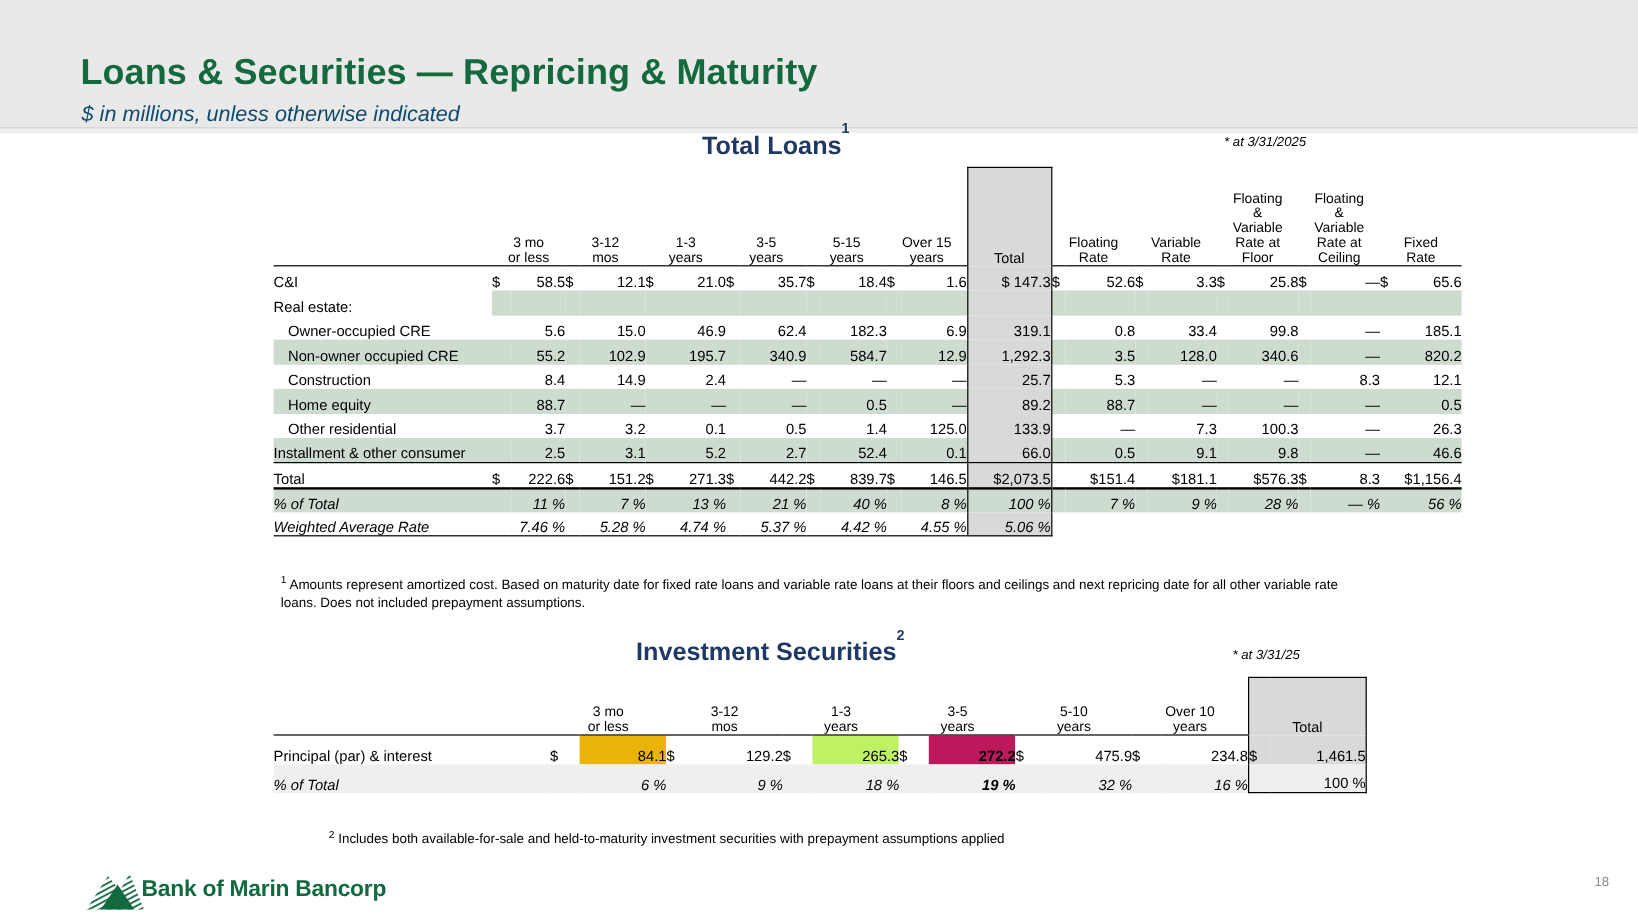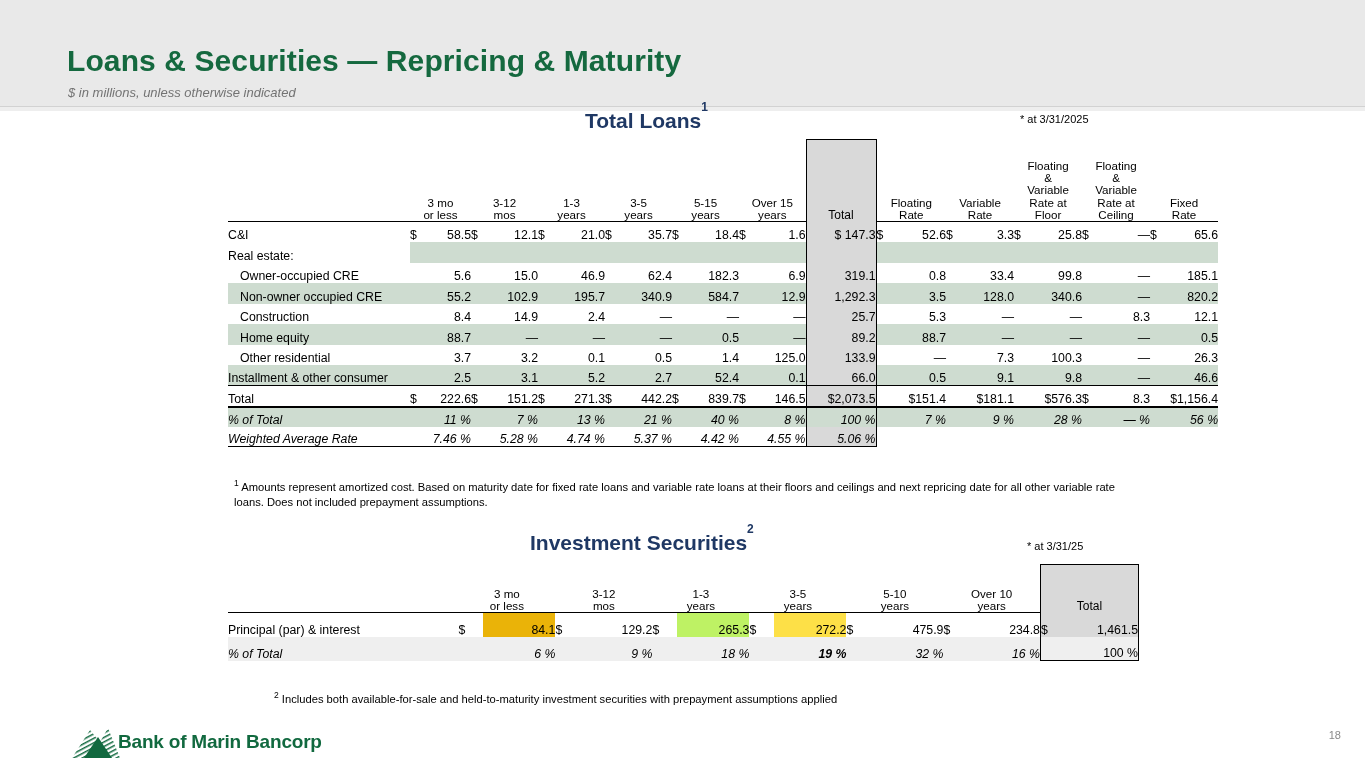--- a/index.html
+++ b/index.html
@@ -22,33 +22,33 @@
     position:absolute; left:0; top:106px; width:1365px; height:5px;
     background:#eeeeee; border-top:1px solid #d2d2d2;
   }
   #slide-title{
     position:absolute; left:67px; top:44px;
     font-size:30px; font-weight:bold; color:#15693f; letter-spacing:.1px;
     white-space:nowrap;
   }
   #slide-subtitle{
     position:absolute; left:68px; top:85px;
-    font-size:13px; font-style:italic; color:#737373; white-space:nowrap;
+    font-size:18px; font-style:italic; color:#0c4a6e; white-space:nowrap;
   }
 
   
   .sec-title{
     position:absolute;
     font-size:21px; font-weight:bold; color:#1f3864;
     white-space:nowrap; text-align:left;
   }
   .sec-title sup{ font-size:12px; top:-.75em; position:relative; }
   .asof{
     position:absolute;
-    font-size:11px; color:#000; white-space:nowrap;
+    font-size:11px; font-style:italic; color:#000; white-space:nowrap;
   }
 
   
   table.grid{
     position:absolute;
     border-collapse:collapse;
     font-size:12.3px;
     color:#000;
     table-layout:fixed;
   }
@@ -542,21 +542,21 @@
   <tbody id="sec-body">
       <tr>
         <td class="lbl" style="height: 24px; background: rgb(255, 255, 255);">Principal (par) &amp; interest</td>
         <td class="cur" style="background: rgb(255, 255, 255);">$</td>
         <td class="num" style="background: #eab308;">84.1</td>
         <td class="cur" style="background: rgb(255, 255, 255);">$</td>
         <td class="num" style="background: rgb(255, 255, 255);">129.2</td>
         <td class="cur" style="background: rgb(255, 255, 255);">$</td>
         <td class="num" style="background: #bef264;">265.3</td>
         <td class="cur" style="background: rgb(255, 255, 255);">$</td>
-        <td class="num" style="background: #fde047;">272.2</td>
+        <td class="num" style="background: #be185d; font-weight: bold;">272.2</td>
         <td class="cur" style="background: rgb(255, 255, 255);">$</td>
         <td class="num" style="background: rgb(255, 255, 255);">475.9</td>
         <td class="cur" style="background: rgb(255, 255, 255);">$</td>
         <td class="num" style="background: rgb(255, 255, 255);">234.8</td>
         <td class="totcol-cur">$</td>
         <td class="totcol-mid" style="border-right: 1.4px solid rgb(0, 0, 0);">1,461.5</td>
       </tr>
       <tr>
         <td class="lbl" style="font-style: italic; height: 24px; background: rgb(239, 239, 239);">% of Total</td>
         <td class="cur" style="font-style: italic; background: rgb(239, 239, 239);"></td>

